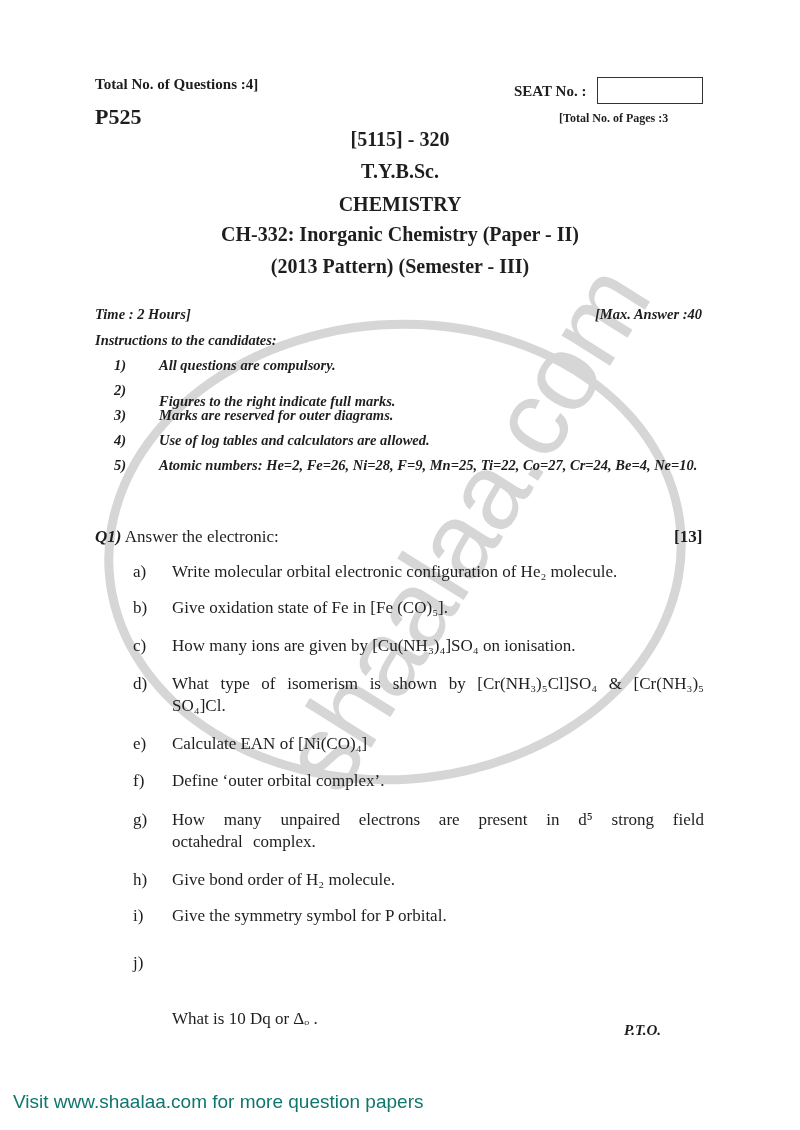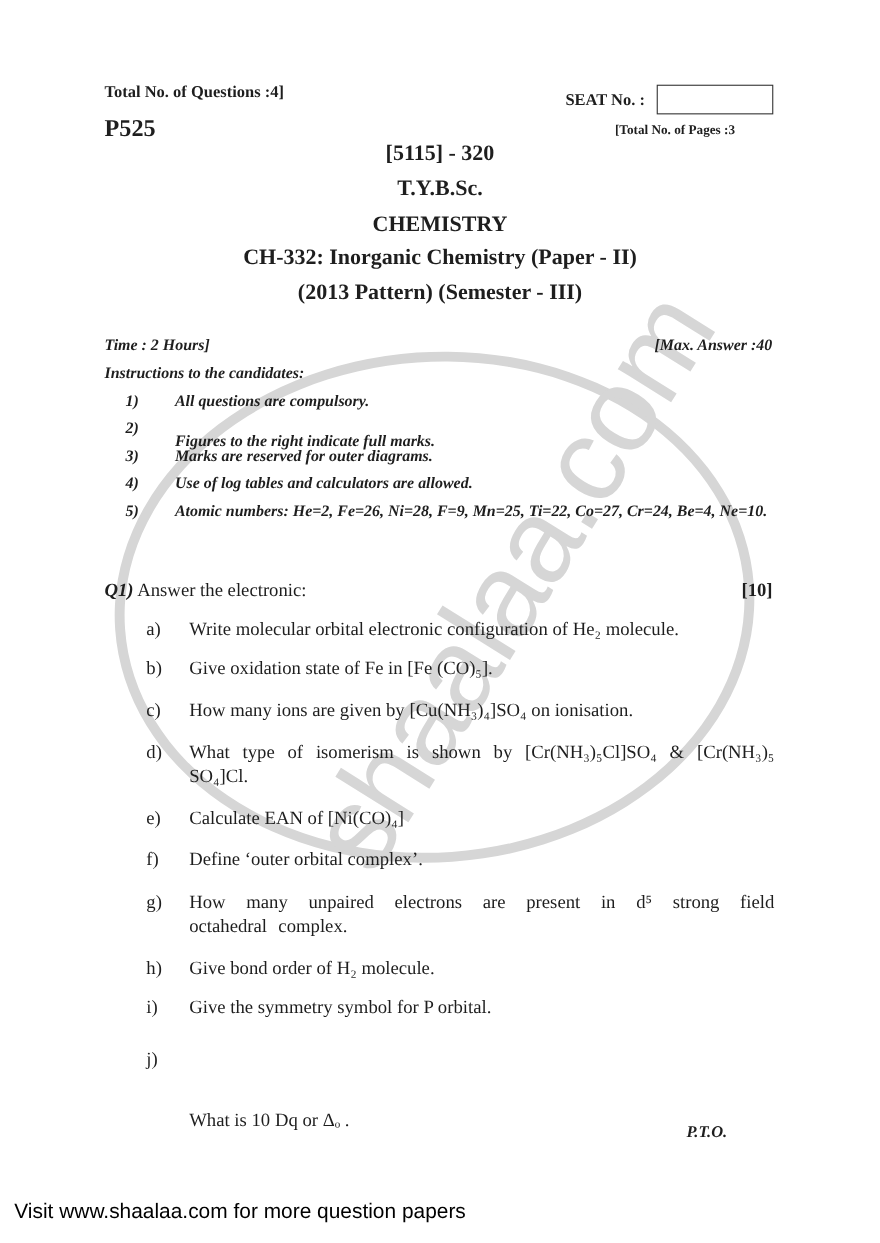--- a/index.html
+++ b/index.html
@@ -126,21 +126,21 @@
       font-style: italic;
       font-weight: bold;
       font-size: 15px;
     }
     .footer {
       position: absolute;
       left: 13px;
       top: 1091px;
       font-family: "Liberation Sans", "DejaVu Sans", sans-serif;
       font-size: 19px;
-      color: #000000;
+      color: #0f766e;
     }
   </style>
 </head>
 <body>
 
 <div class="watermark"></div>
 <div class="watermark-text">shaalaa.com</div>
 
 <div class="content">
 
@@ -173,21 +173,21 @@
   <div class="instr-num" style="top:432px;">4)</div>
   <div class="instr-text" style="top:430px;">Use of log tables and calculators are allowed.</div>
 
   <div class="instr-num" style="top:457px;">5)</div>
   <div class="instr-text" style="top:455px;">Atomic numbers: He=2, Fe=26, Ni=28, F=9, Mn=25, Ti=22, Co=27, Cr=24, Be=4, Ne=10.</div>
 
   <div class="abs q-head" style="left:95px; top:527px;">
     <span class="q-num">Q1)</span>
     <span>Answer the electronic:</span>
   </div>
-  <div class="abs q-head" style="left:674px; top:527px; font-weight:bold;">[10]</div>
+  <div class="abs q-head" style="left:674px; top:527px; font-weight:bold;">[13]</div>
 
   <div class="sub-label" style="top:562px;">a)</div>
   <div class="sub-text" style="top:561px;">Write molecular orbital electronic configuration of He₂ molecule.</div>
 
   <div class="sub-label" style="top:598px;">b)</div>
   <div class="sub-text" style="top:597px;">Give oxidation state of Fe in [Fe (CO)₅].</div>
 
   <div class="sub-label" style="top:636px;">c)</div>
   <div class="sub-text" style="top:635px;">How many ions are given by [Cu(NH₃)₄]SO₄ on ionisation.</div>
 

